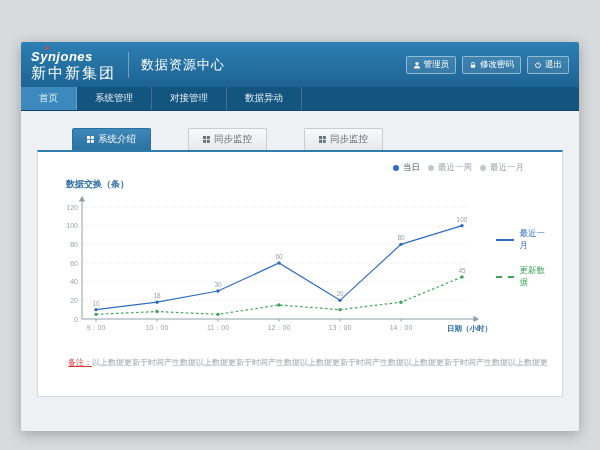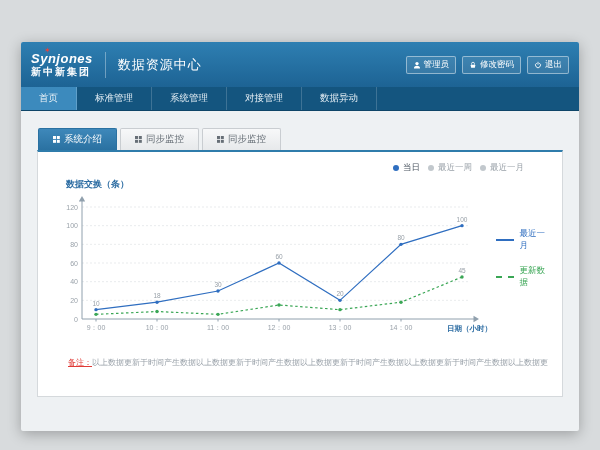--- a/index.html
+++ b/index.html
@@ -7,39 +7,39 @@
   body{background:#d8dbdd;font-family:"Liberation Sans","DejaVu Sans",sans-serif;position:relative;overflow:hidden;}
 
   .window{position:absolute;left:21px;top:42px;width:558px;height:389px;background:#eef1f3;
     box-shadow:0 3px 14px rgba(0,0,0,0.28);border-radius:2px;overflow:hidden;}
 
   
   .header{height:45px;background:linear-gradient(180deg,#2e7fb2 0%,#1d6394 100%);display:flex;align-items:center;padding:0 10px;color:#fff;}
   .logo{position:relative;line-height:1;}
   .logo .en{font-size:13px;font-weight:bold;font-style:italic;letter-spacing:.5px;display:block;}
   .logo .star{position:absolute;top:-5px;left:13px;color:#e8413c;font-size:8px;font-style:normal;}
-  .logo .cn{font-size:10px;font-weight:bold;letter-spacing:2px;display:block;margin-top:2px;}
+  .logo .cn{font-size:15px;font-weight:normal;letter-spacing:2px;display:block;margin-top:2px;}
   .vdiv{width:1px;height:26px;background:rgba(255,255,255,.35);margin:0 12px;}
   .app-title{font-size:13px;letter-spacing:1px;}
   .header-actions{margin-left:auto;display:flex;gap:6px;}
   .hbtn{display:flex;align-items:center;gap:3px;padding:2px 6px;font-size:8.5px;color:#fff;
     background:rgba(255,255,255,.10);border:1px solid rgba(255,255,255,.45);border-radius:2px;cursor:pointer;}
   .hicon{width:8px;height:8px;display:block;}
 
   
   .navbar{height:24px;background:#14557f;display:flex;align-items:stretch;border-bottom:1px solid #0e4568;}
   .nav-item{display:flex;align-items:center;padding:0 18px;font-size:9.5px;color:#e8f1f7;
     border-right:1px solid rgba(255,255,255,.18);cursor:pointer;}
   .nav-item.active{background:#3c8abd;}
 
   
   .content{padding:17px 16px 0;}
   .tabs{display:flex;gap:3px;padding-left:1px;}
   .tab{display:flex;align-items:center;gap:4px;padding:4px 14px;font-size:9.5px;border:1px solid #c9cdd1;border-bottom:none;
-    border-radius:2px 2px 0 0;background:linear-gradient(#f7f8f9,#e7e9eb);color:#666e76;cursor:pointer;}
+    border-radius:2px 2px 0 0;background:linear-gradient(#f7f8f9,#e7e9eb);color:#666e76;cursor:pointer;margin-left:34px;}
   .tab.active{background:linear-gradient(#3e88ba,#2a71a1);color:#fff;border-color:#2a71a1;}
   .tab-icon{width:7px;height:7px;display:block;}
 
   .card{background:#fff;border:1px solid #d5d9dc;border-top:2px solid #2f7cab;min-height:247px;padding:8px 14px 10px;}
   .filter-row{display:flex;justify-content:flex-end;gap:8px;margin:2px 24px 0 0;}
   .filter{display:flex;align-items:center;gap:4px;font-size:8.5px;cursor:pointer;}
   .fdot{width:6px;height:6px;border-radius:50%;background:#c2c8cd;}
   .ylabel{font-size:9px;font-weight:bold;color:#2d6da3;margin:4px 0 0 14px;}
   .chart-row{display:flex;align-items:center;}
   svg.chart{width:442px;height:152px;flex:0 0 auto;}
@@ -83,21 +83,20 @@
             <path d="M3.4 2.6a3.1 3.1 0 1 0 3.2 0" fill="none" stroke="currentColor" stroke-width="1.1"></path>
             <line x1="5" y1="1" x2="5" y2="4.6" stroke="currentColor" stroke-width="1.1"></line>
           </svg>
         <span>退出</span>
       </div>
     </div>
   </div>
 
   <div class="navbar">
     <div class="nav-item active">首页</div>
-    <div class="nav-item">标准管理</div>
     <div class="nav-item">系统管理</div>
     <div class="nav-item">对接管理</div>
     <div class="nav-item">数据异动</div>
   </div>
 
   <div class="content">
     <div class="tabs">
       <div class="tab active">
         <svg class="tab-icon" viewBox="0 0 8 8">
             <rect width="3.4" height="3.4" fill="currentColor"></rect>

